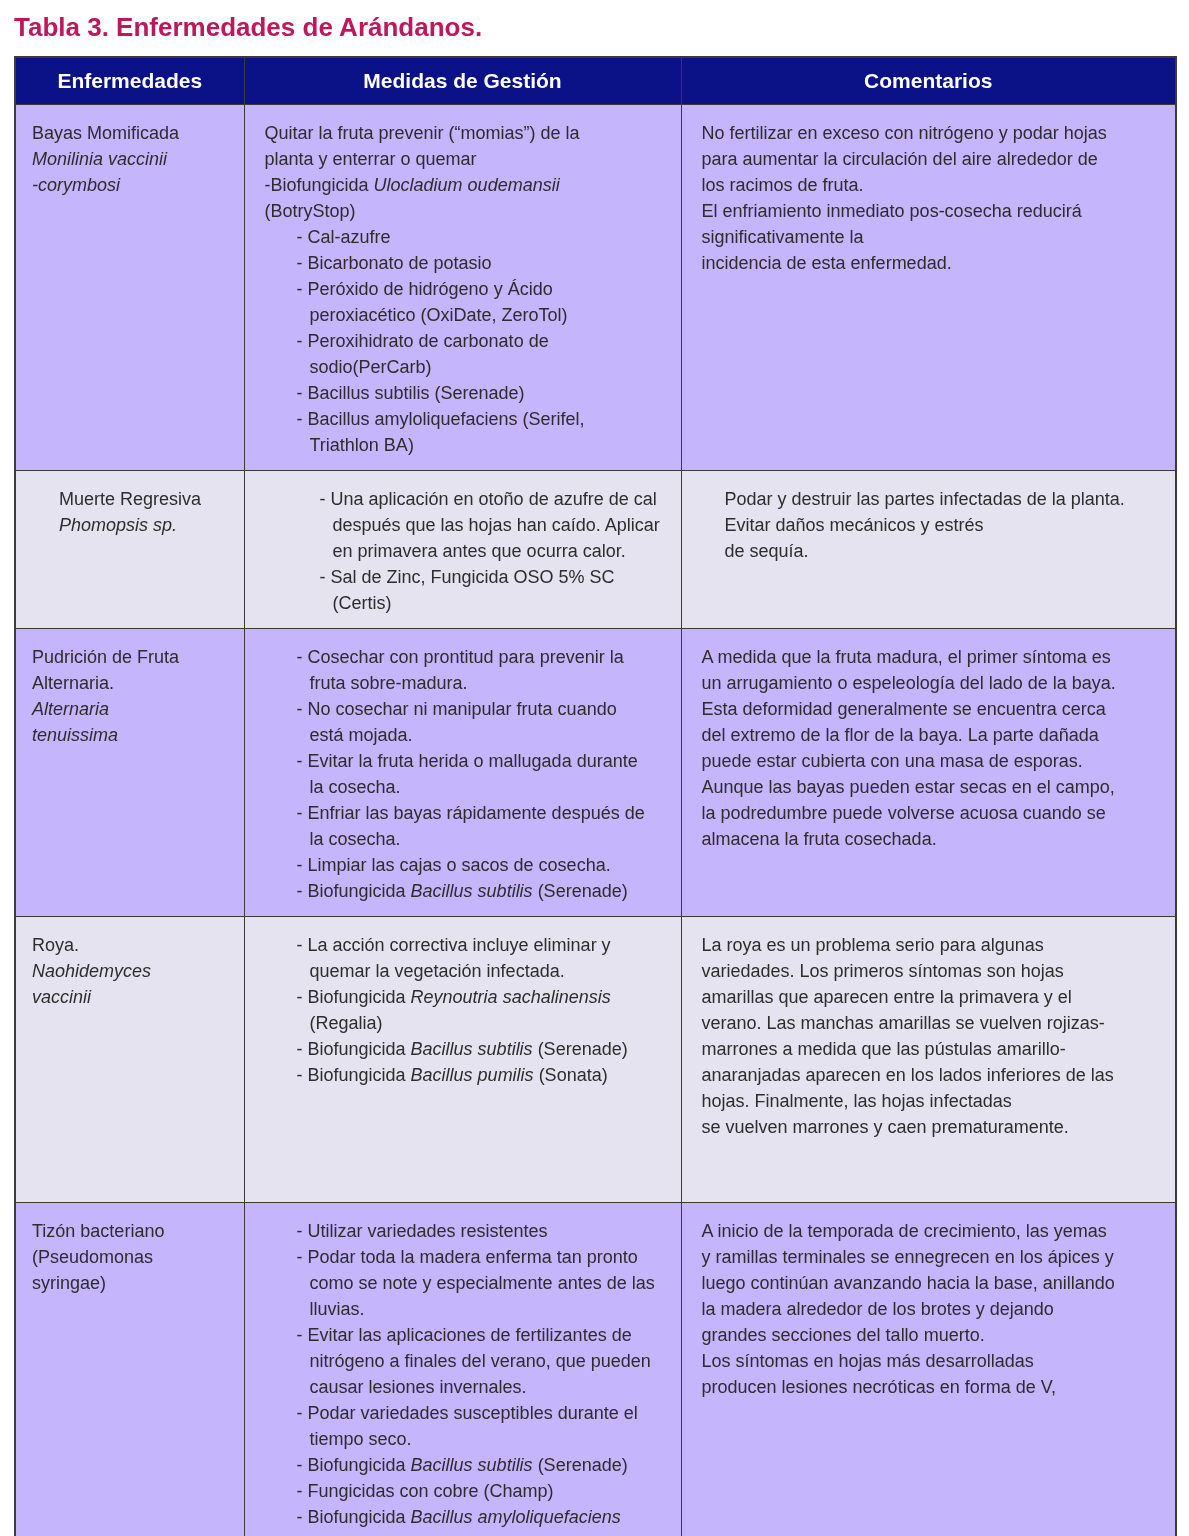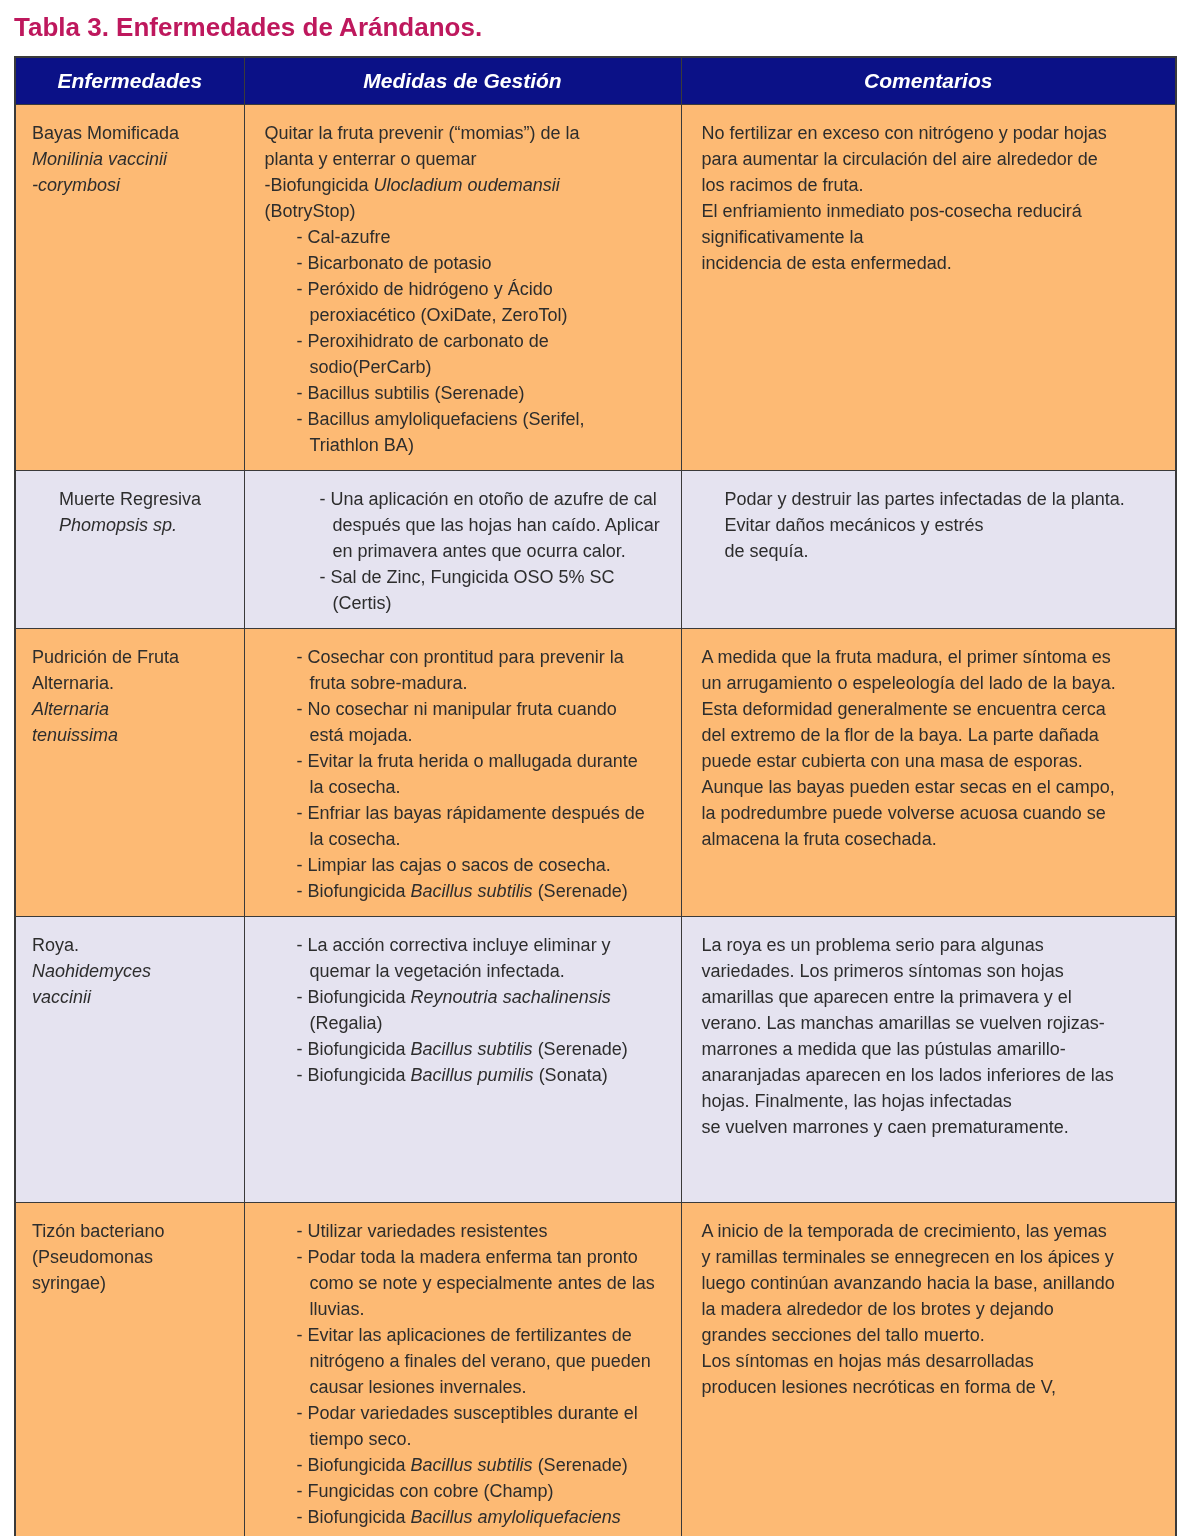--- a/index.html
+++ b/index.html
@@ -28,30 +28,29 @@
   th{
     background:var(--header-bg,#0b1187);
     color:var(--header-text,#ffffff);
     font-size:21px;
     font-weight:700;
     height:47px;
     border:1px solid var(--border,#3a3a3a);
     text-align:center;
     padding:0 4px;
     box-sizing:border-box;
-    font-style:italic;
   }
   td{
     border:1px solid var(--border,#3a3a3a);
     vertical-align:top;
     box-sizing:border-box;
     font-size:18px;
     line-height:26px;
     padding:15px 10px 12px 16px;
-    background:#fdba74;
+    background:#c4b5fd;
   }
   td.measures-cell{padding-left:20px;padding-right:8px;}
   td.comments-cell{padding-left:20px;padding-right:10px;}
   tbody tr:nth-child(even) td{background:var(--row-alt,#e5e3f0);}
   tbody tr:nth-child(1) td{height:360px;}
   tbody tr:nth-child(2) td{height:145px;padding-left:43px;}
   tbody tr:nth-child(3) td{height:221px;}
   tbody tr:nth-child(4) td{height:286px;}
   tbody tr:nth-child(5) td{height:374px;}
   .italic{font-style:italic;}

